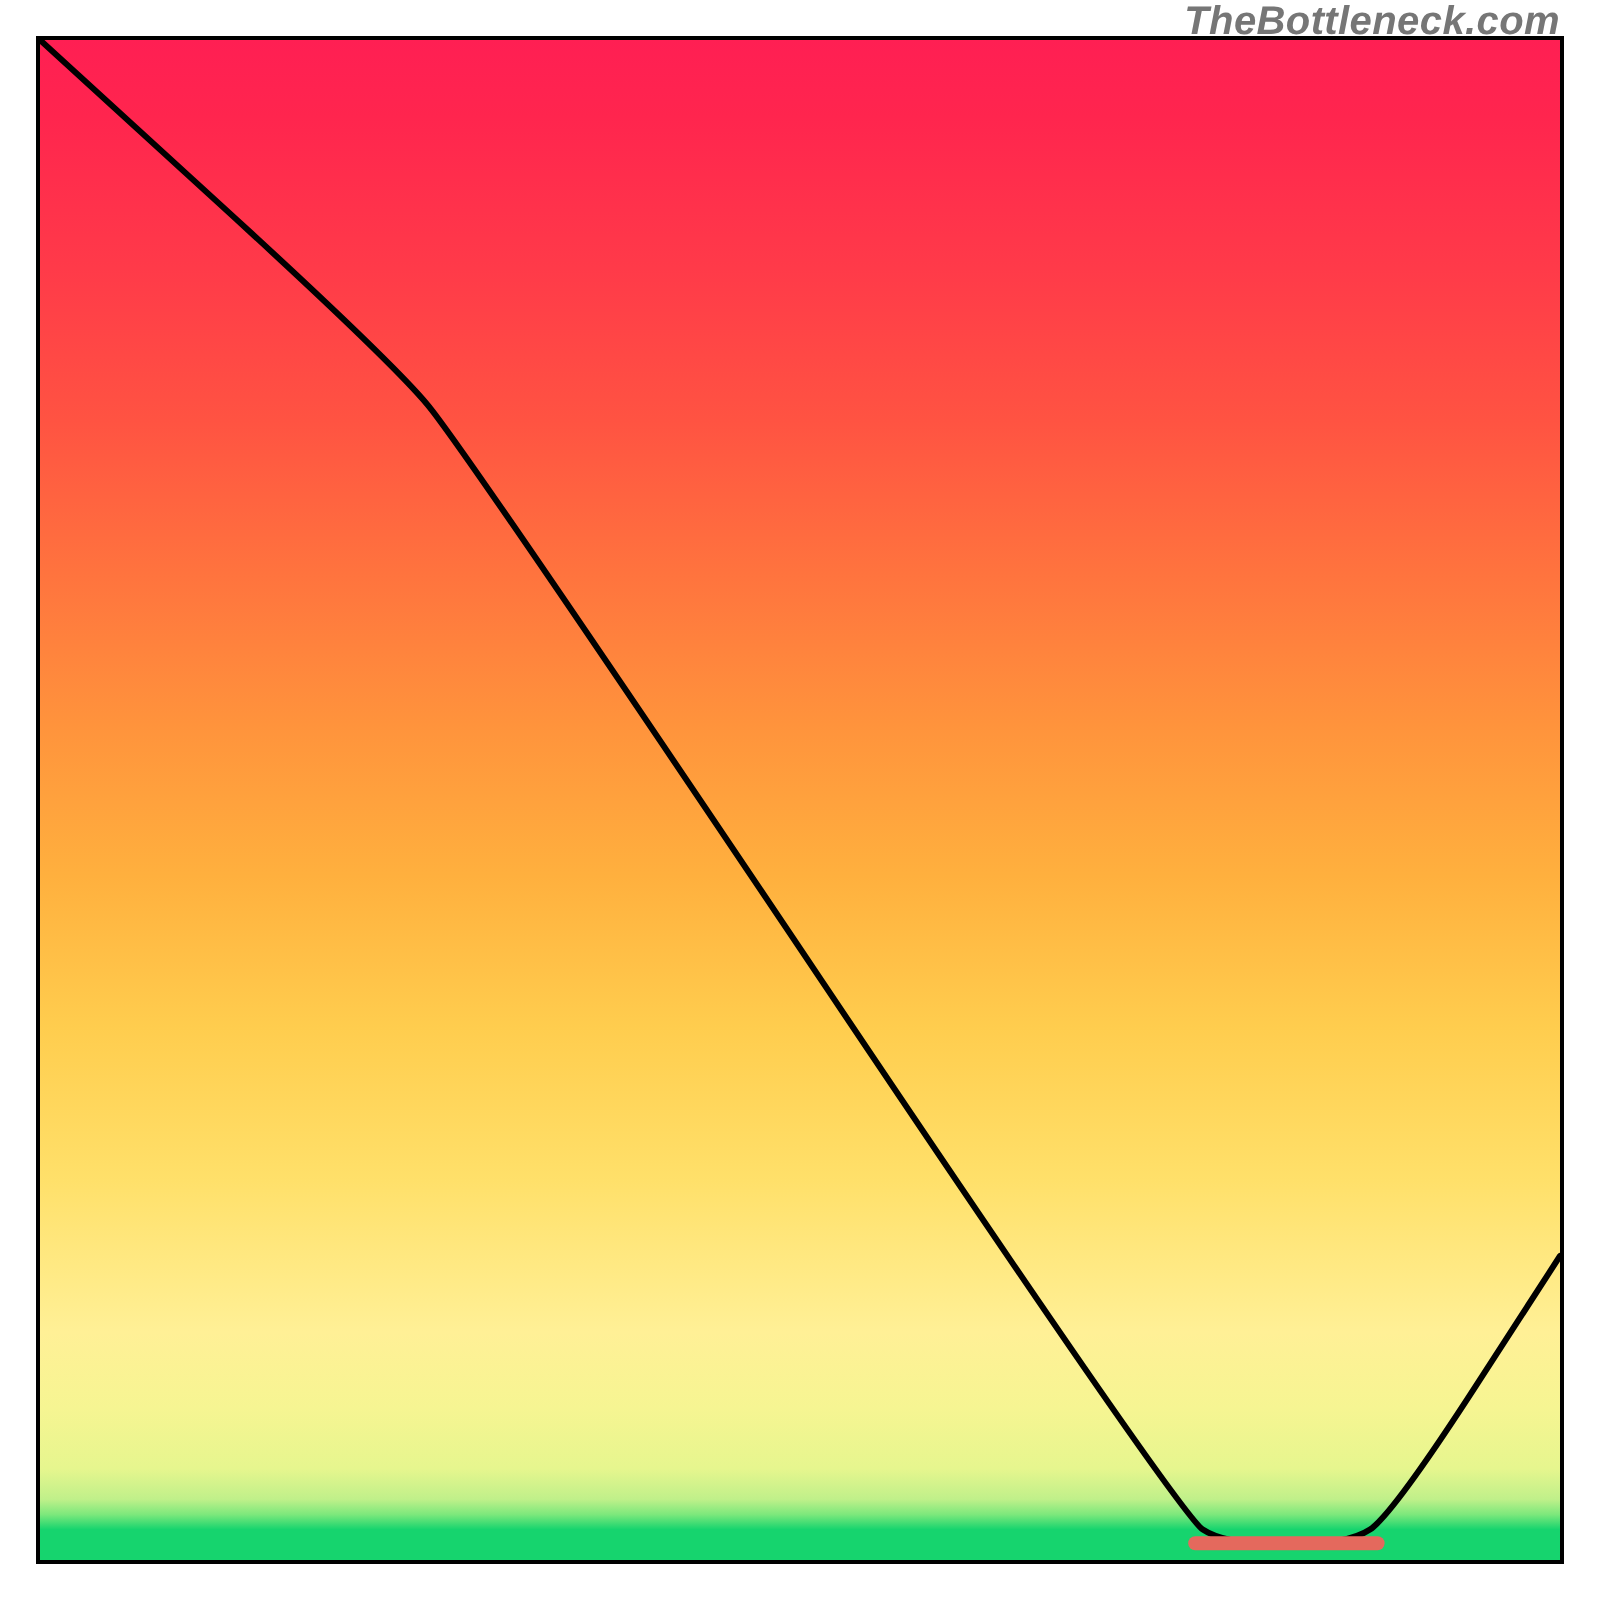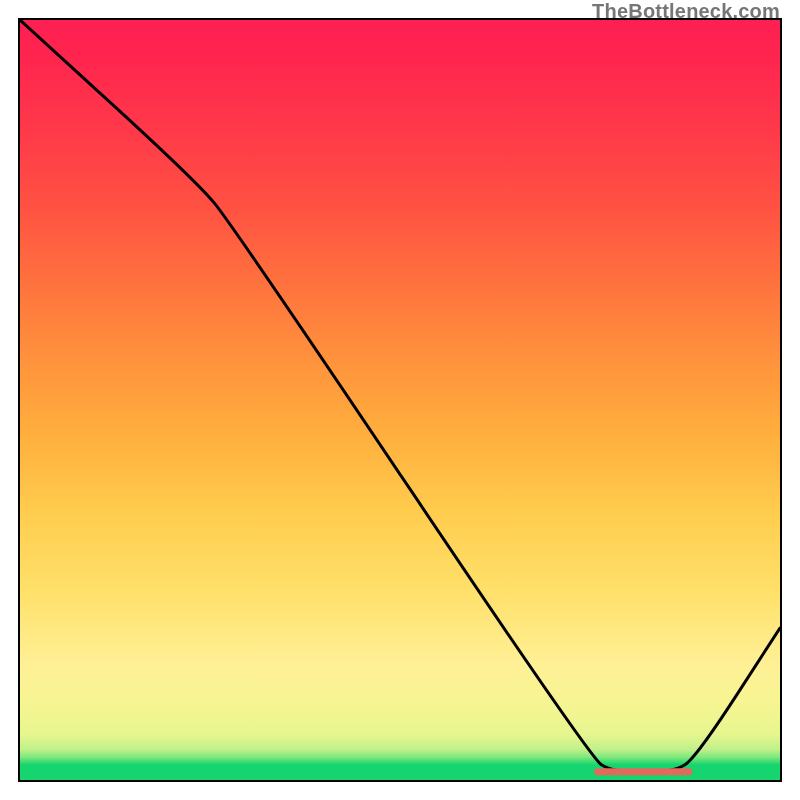--- a/index.html
+++ b/index.html
@@ -8,20 +8,21 @@
     width: 800px;
     height: 800px;
     overflow: hidden;
     font-family: Arial, Helvetica, sans-serif;
     background: #ffffff;
   }
   .wrap {
     position: relative;
     width: 800px;
     height: 800px;
+    font-style: italic;
   }
   .plot {
     position: absolute;
     left: 18px;
     top: 18px;
     width: 764px;
     height: 764px;
     box-sizing: border-box;
     border: 2px solid #000;
     background: linear-gradient(

